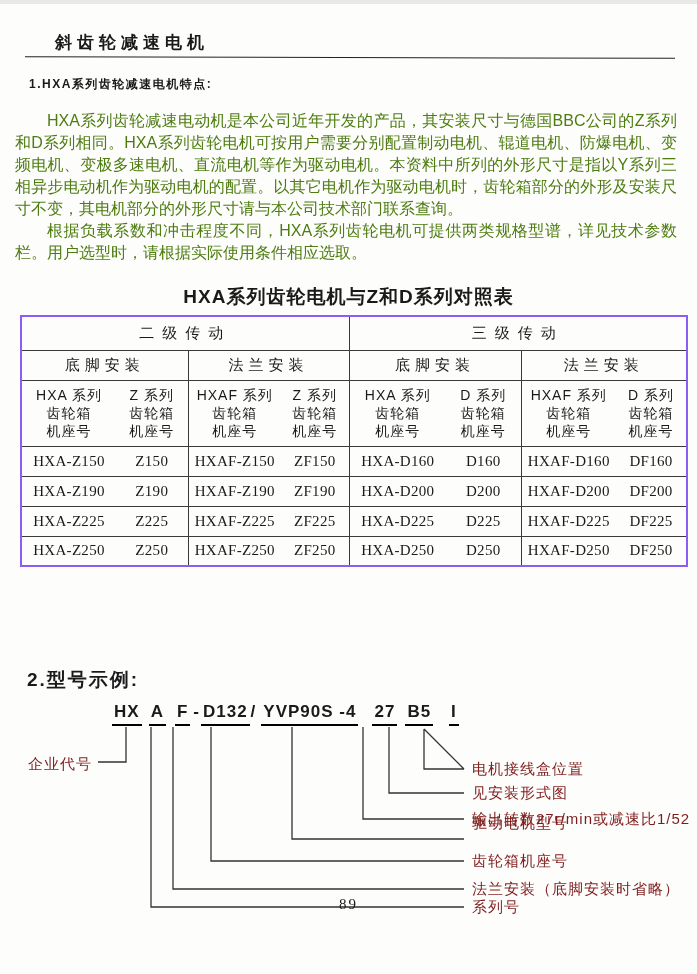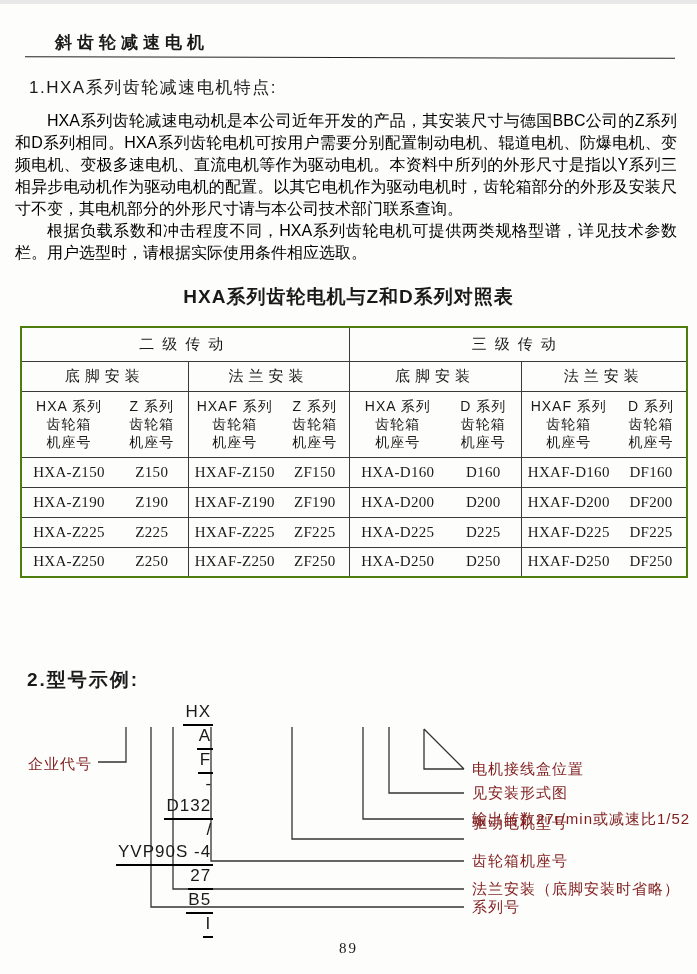--- a/index.html
+++ b/index.html
@@ -27,51 +27,51 @@
     position: absolute;
     left: 25px; top: 53px;
     width: 650px; height: 0;
     border-top: 1.6px solid #222;
     transform: rotate(0.15deg);
   }
   
   .sec1-title {
     position: absolute;
     left: 29px; top: 72px;
-    font-size: 17px;
-    font-weight: 400;
+    font-size: 12px;
+    font-weight: 700;
     letter-spacing: 1.5px;
   }
   .body-text {
     position: absolute;
     left: 15px; top: 106px;
     width: 662px;
     font-size: 16px;
     line-height: 22px;
     text-align: justify;
-    color: #000000;
+    color: #4d7c0f;
   }
   .body-text p { text-indent: 2em; }
   
   .table-title {
     position: absolute;
     left: 0; top: 280px;
     width: 697px;
     text-align: center;
     font-size: 19px;
     font-weight: 700;
     letter-spacing: 1px;
   }
   table.compare {
     position: absolute;
-    left: 20px; top: 322px;
+    left: 20px; top: 311px;
     width: 666px;
     border-collapse: collapse;
     table-layout: fixed;
-    border: 2px solid #4d7c0f;
+    border: 2px solid #8b5cf6;
   }
   table.compare th, table.compare td {
     border-top: 1.4px solid #3a3a3a;
     border-bottom: 1.4px solid #3a3a3a;
     text-align: center;
     vertical-align: middle;
     font-weight: 400;
     padding: 0;
     overflow: hidden;
   }
@@ -102,45 +102,43 @@
   .diagram {
     position: absolute;
     left: 0; top: 695px;
     width: 697px; height: 228px;
   }
   .diagram svg { position: absolute; left: 0; top: 0; }
   .model-string {
     position: absolute;
     left: 112px; top: 3px;
     display: flex;
-    align-items: flex-end;
     font-size: 17px;
-    font-weight: 400;
+    font-weight: 700;
     letter-spacing: 1px;
     white-space: nowrap;
-    flex-direction: column;
   }
   .model-string .seg {
     border-bottom: 2.4px solid #000;
     padding: 0 2px 2px 2px;
   }
   .model-string .sep { padding: 0 1px 2px 1px; }
   .dlabel {
     position: absolute;
     font-size: 15px;
     letter-spacing: 1px;
     color: #7f1d1d;
     white-space: nowrap;
   }
   .dlabel.right { left: 472px; }
   .dlabel.left  { left: 28px; }
   
   .page-number {
     position: absolute;
-    left: 0; top: 936px;
+    left: 0; top: 892px;
     width: 697px;
     text-align: center;
     font-size: 15px;
     font-family: "Liberation Serif", "DejaVu Serif", serif;
     letter-spacing: 2px;
   }
 </style>
 </head>
 <body>
 

